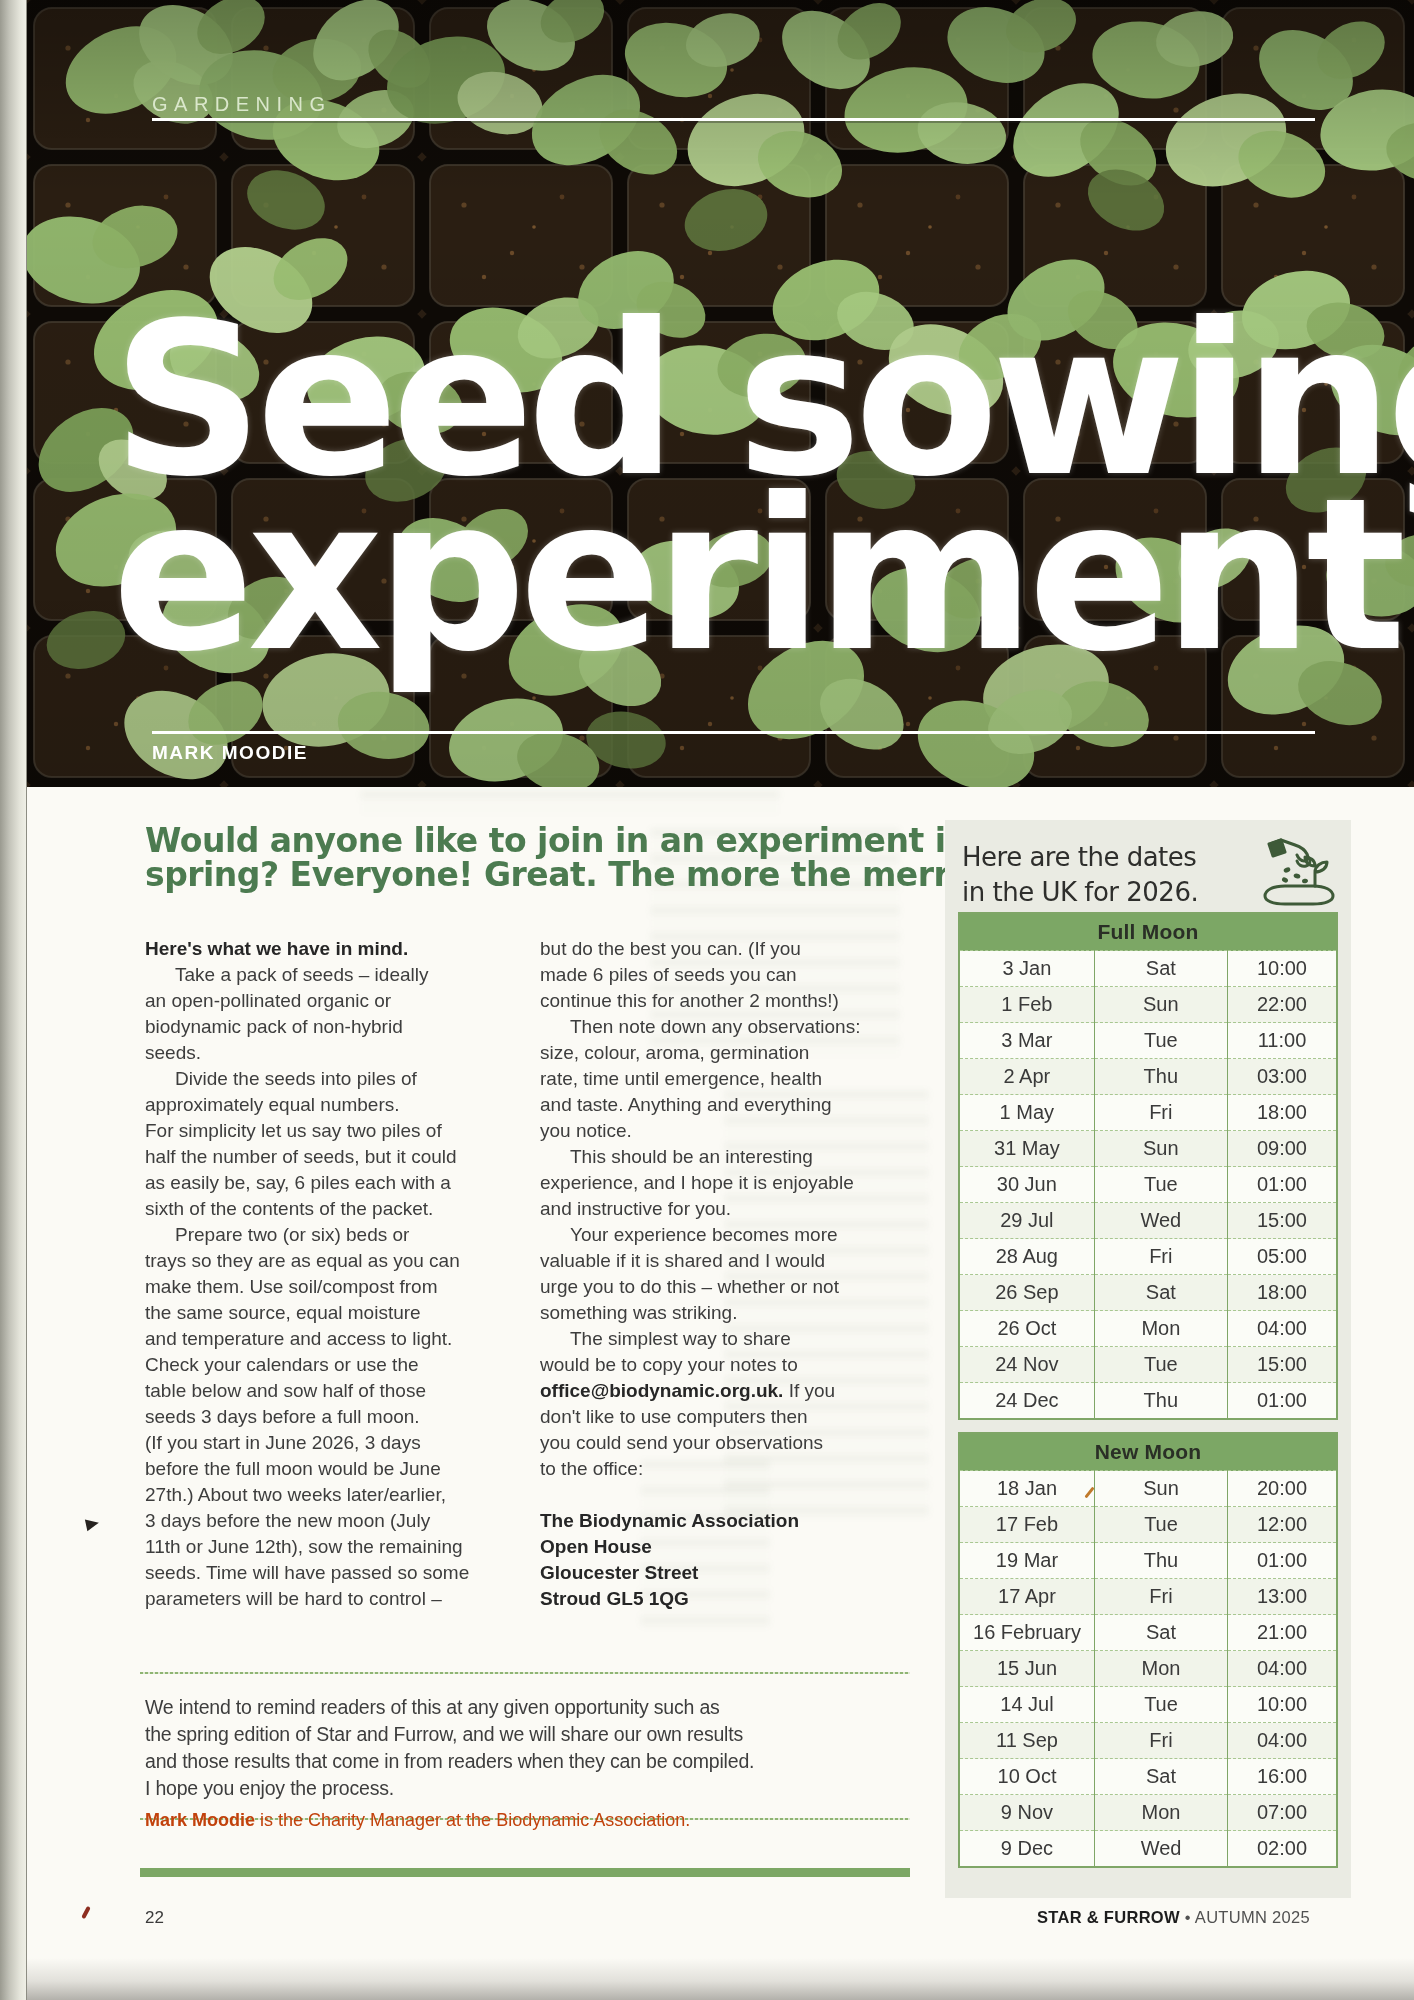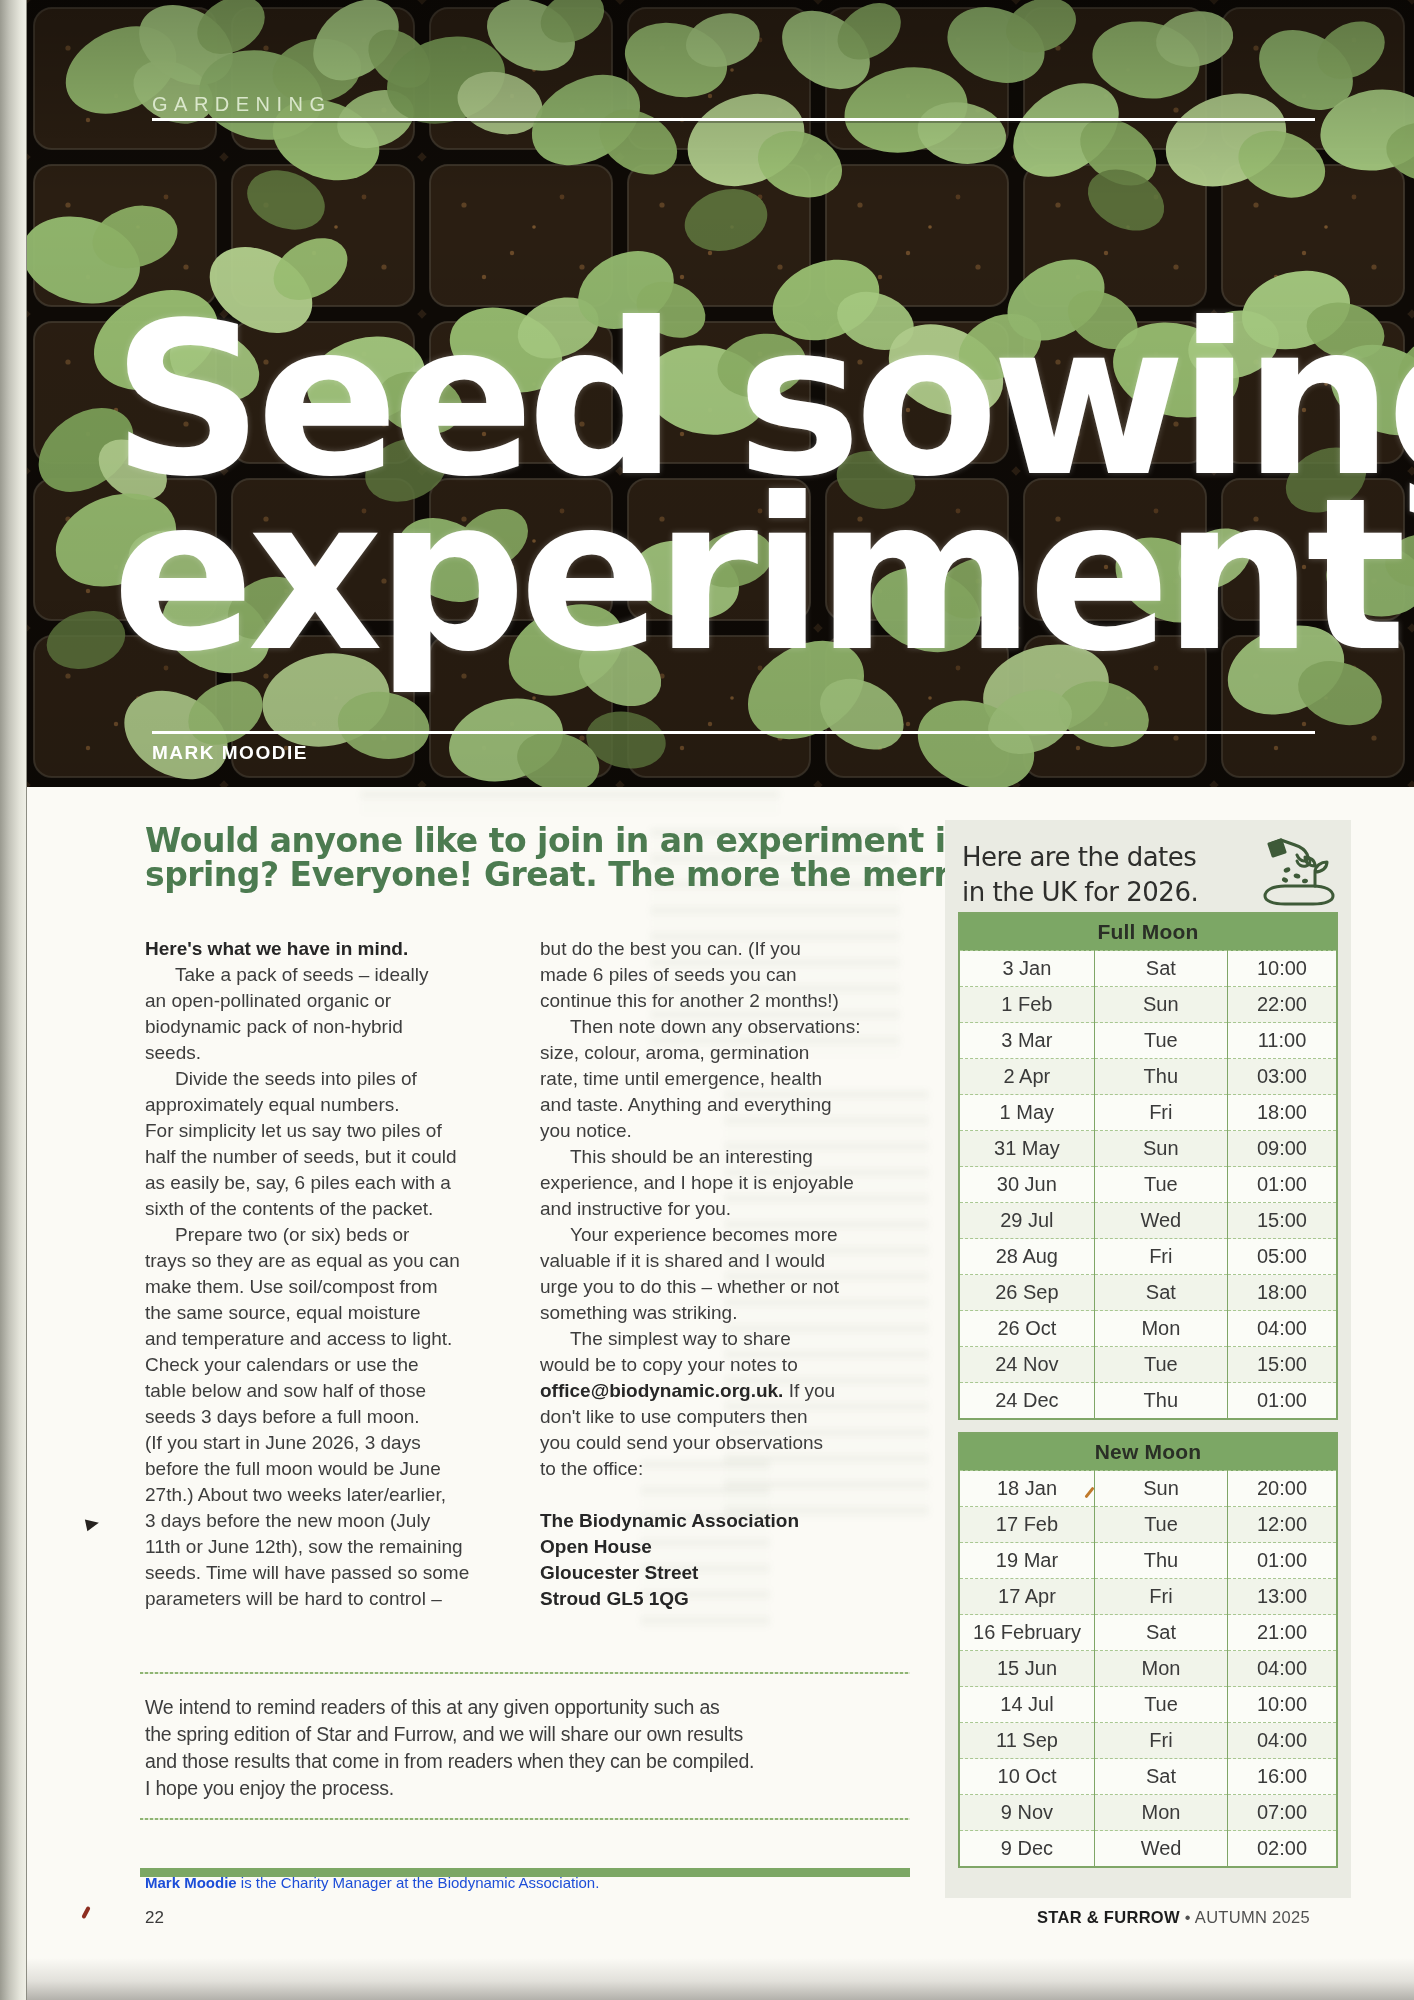--- a/index.html
+++ b/index.html
@@ -95,21 +95,21 @@
   .moon-table td:last-child{border-right:none;}
   .moon-table tr:nth-child(even) td{background:#F1F4EA;}
   .moon-table col.c-date{width:136px;} .moon-table col.c-day{width:134px;} .moon-table col.c-time{width:110px;}
 
   
   .rule-thin{position:absolute;left:140px;width:770px;height:2px;z-index:2;
     background:repeating-linear-gradient(90deg,var(--rule-green) 0 3px,rgba(143,181,115,.25) 3px 5px);}
   .rule-a{top:1672px;} .rule-b{top:1818px;}
   .outro{position:absolute;left:145px;top:1694px;z-index:2;
     font-size:19.5px;line-height:27px;letter-spacing:-.2px;color:var(--body-text);}
-  .footnote{position:absolute;left:145px;top:1874px;z-index:2;font-size:15px;color:#1d4ed8;}
+  .footnote{position:absolute;left:145px;top:1810px;z-index:2;font-size:18px;color:#c2410c;}
   .footnote .b{font-weight:bold;}
   .bar-thick{position:absolute;left:140px;top:1868px;width:770px;height:9px;
     background:var(--accent-green);z-index:2;}
   .page-num{position:absolute;left:145px;top:1908px;font-size:17px;color:#3a3a3a;z-index:2;}
   .footer-right{position:absolute;right:104px;top:1908px;font-size:16.5px;color:#515151;z-index:2;
     letter-spacing:.3px;}
   .footer-right .mag{font-weight:bold;color:#1d1d1d;margin-top:24px;}
 </style>
 </head>
 <body>

